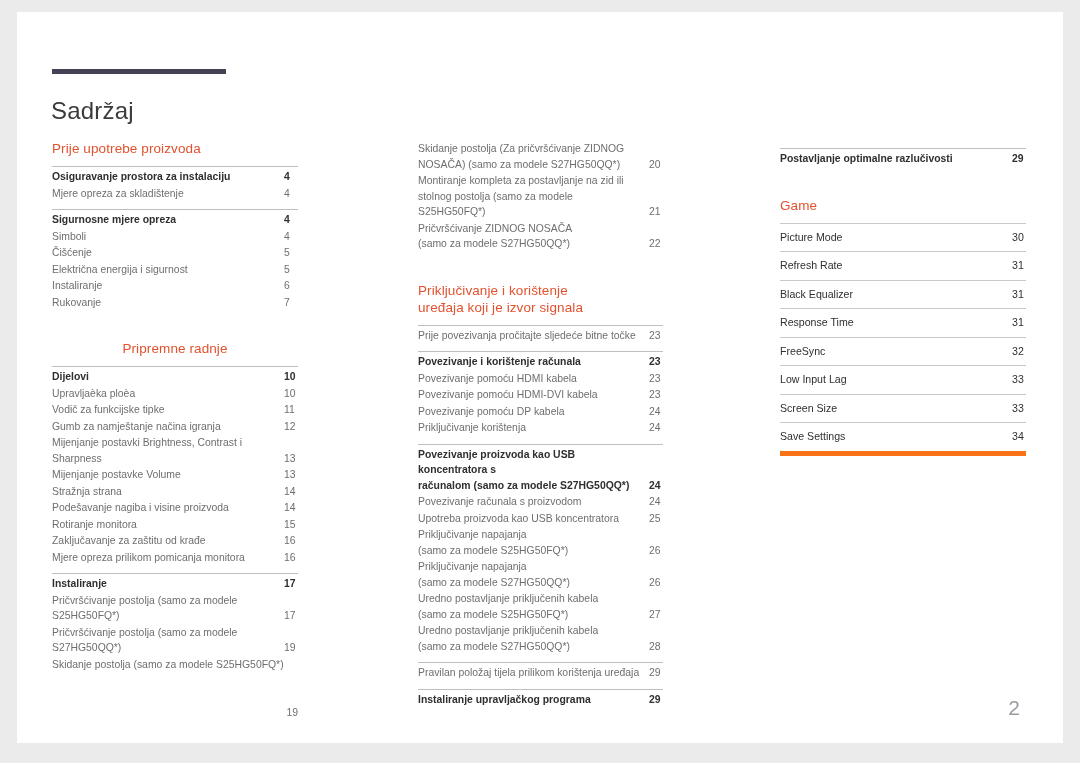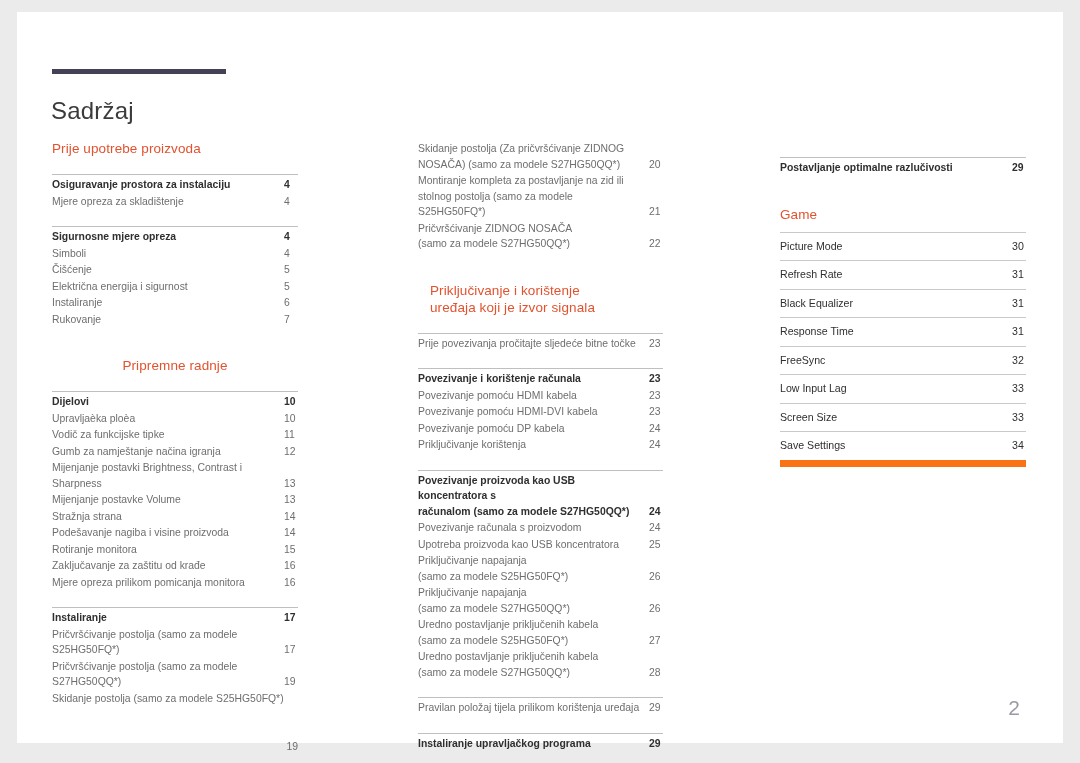--- a/index.html
+++ b/index.html
@@ -77,21 +77,21 @@
     align-items: flex-start;
     justify-content: space-between;
     font-size: 10.4px;
     line-height: 15.5px;
     color: #6e6e6e;
     padding: 1px 0 0 0;
   }
   .entry.divider-top {
     border-top: 1px solid #bfbfbf;
     padding-top: 2px;
-    margin-top: 17px;
+    margin-top: 8px;
   }
   .entry.head {
     color: #2f2f2f;
     font-weight: 700;
   }
   .entry .label {
     flex: 0 1 auto;
     padding-right: 6px;
     white-space: pre-line;
   }
@@ -106,21 +106,21 @@
 
   .group.gamelist .entry {
     padding-top: 6px;
     padding-bottom: 6px;
     border-top: 1px solid #c9c9c9;
     color: #2f2f2f;
     font-weight: 400;
     font-size: 10.6px;
   }
   .group.gamelist .entry:last-child {
-    border-bottom: 7px solid #f97316;
+    border-bottom: 5px solid #f97316;
   }
 
   .folio {
     position: absolute;
     right: 43px;
     bottom: 23px;
     font-size: 21px;
     color: #9a9aa3;
     font-weight: 400;
   }
@@ -248,21 +248,21 @@
             <span class="label">Montiranje kompleta za postavljanje na zid ili
 stolnog postolja (samo za modele S25HG50FQ*)</span>
             <span class="pagenum">21</span>
           </div>
           <div class="entry">
             <span class="label">Pričvršćivanje ZIDNOG NOSAČA
 (samo za modele S27HG50QQ*)</span>
             <span class="pagenum">22</span>
           </div>
         </div>
-        <div class="section-head spaced-top" style="white-space: pre-line; margin-left: 12px;">Priključivanje i korištenje
+        <div class="section-head spaced-top" style="white-space: pre-line;">Priključivanje i korištenje
 uređaja koji je izvor signala</div>
         <div class="group">
           <div class="entry divider-top">
             <span class="label">Prije povezivanja pročitajte sljedeće bitne točke</span>
             <span class="pagenum">23</span>
           </div>
           <div class="entry divider-top head">
             <span class="label">Povezivanje i korištenje računala</span>
             <span class="pagenum">23</span>
           </div>

